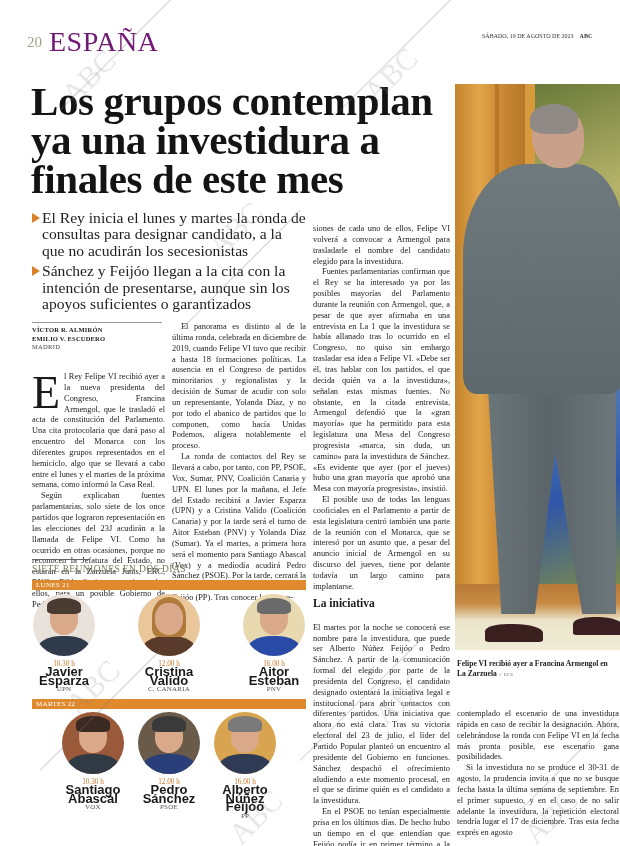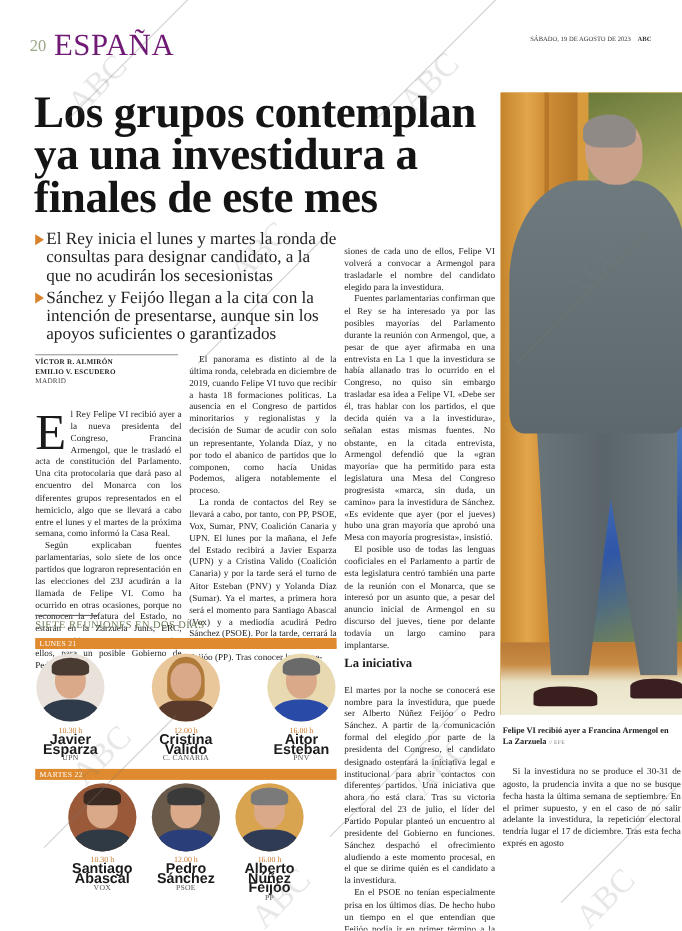--- a/index.html
+++ b/index.html
@@ -130,20 +130,21 @@
   <div class="hairk"></div>
   <div class="shoe1"></div>
   <div class="shoe2"></div>
 </div>
 <div class="caption">
   <span>Felipe VI recibió ayer a Francina Armengol en La Zarzuela</span>
   <span class="credit">// EFE</span>
 </div>
 
 <div class="col col4">
+  <p class="noindent">contemplado el escenario de una investidura rápida en caso de recibir la designación. Ahora, celebrándose la ronda con Felipe VI en la fecha más pronta posible, ese escenario gana posibilidades.</p>
   <p>Si la investidura no se produce el 30-31 de agosto, la prudencia invita a que no se busque fecha hasta la última semana de septiembre. En el primer supuesto, y en el caso de no salir adelante la investidura, la repetición electoral tendría lugar el 17 de diciembre. Tras esta fecha exprés en agosto</p>
 </div>
 
 <div class="box-rule"></div>
 <div class="box-title">SIETE REUNIONES EN DOS DÍAS</div>
 
 <div class="day-bar day1">LUNES 21</div>
 <div class="people people1">
   <div class="person">
     <div class="avatar" style="background:#e8e2da;">

